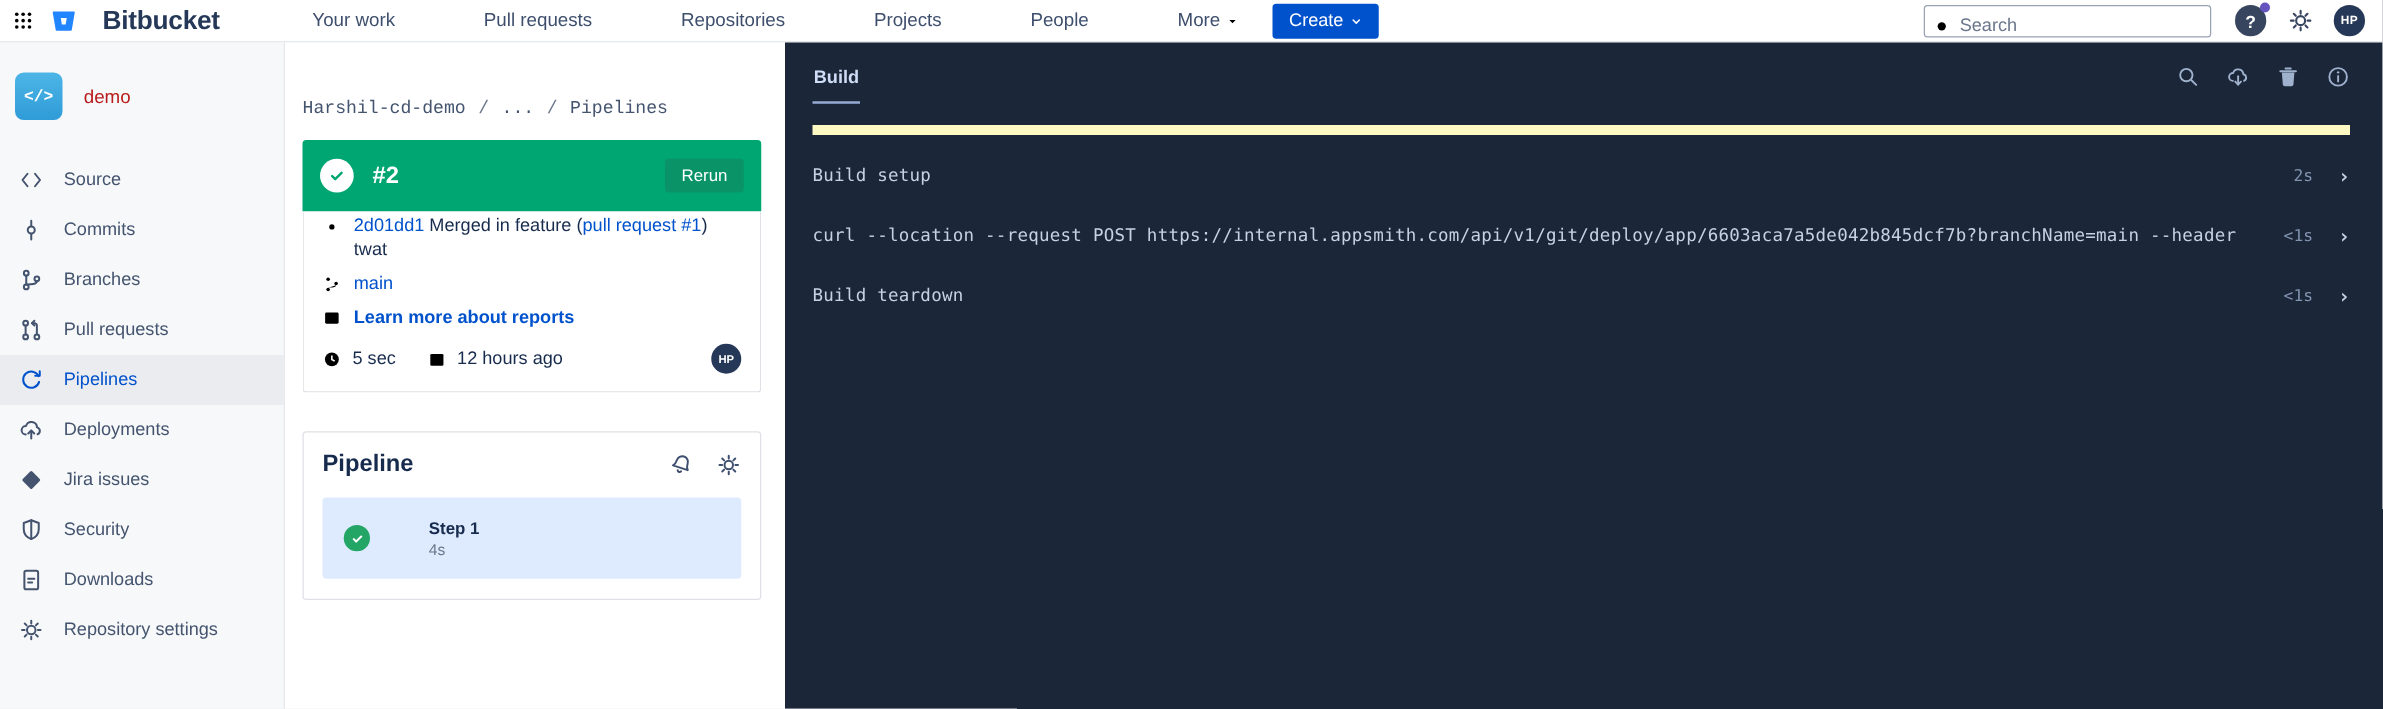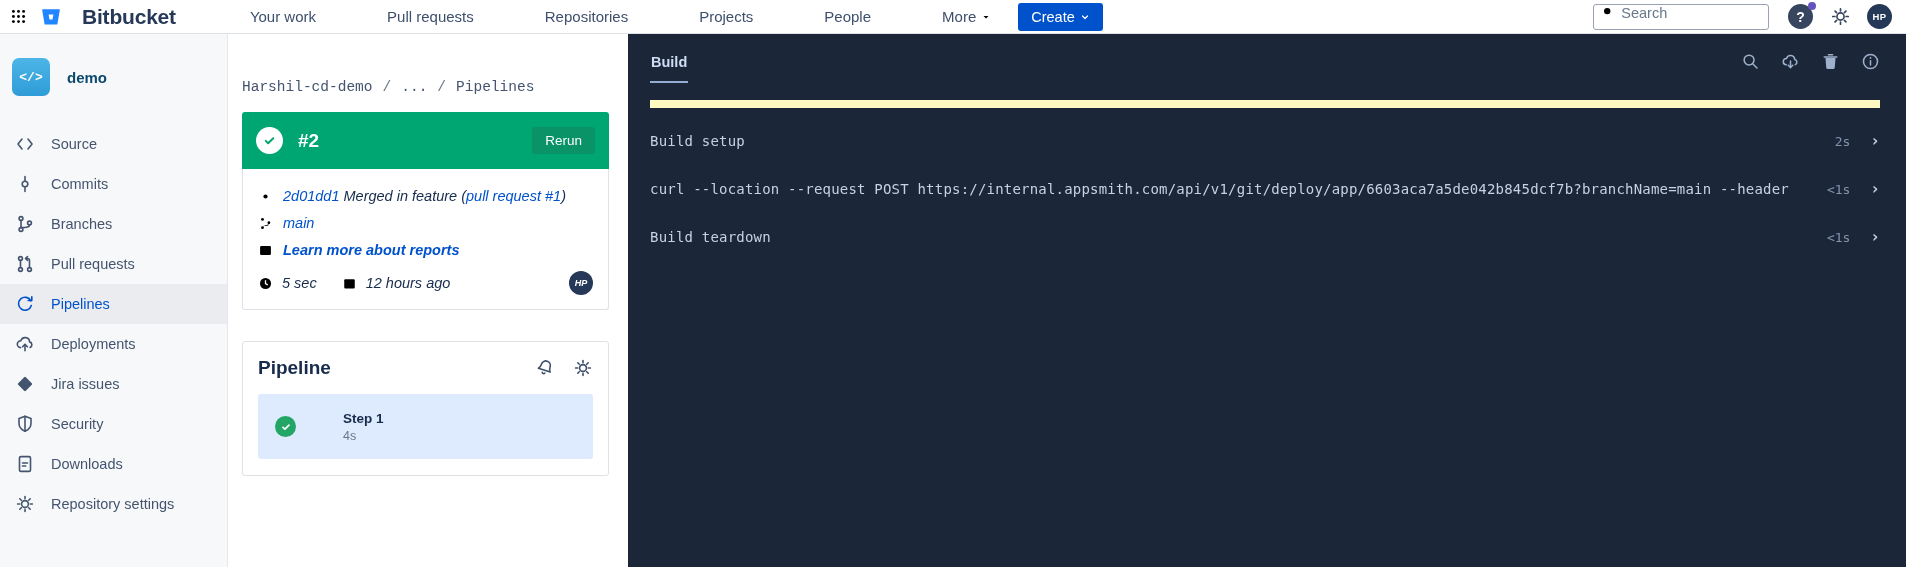--- a/index.html
+++ b/index.html
@@ -18,22 +18,22 @@
   .gridbtn { color:#44546F; margin-right:13px; cursor:pointer; display:flex; }
   .logo { display:flex; align-items:center; margin-right:30px; cursor:pointer; }
   .logo-word { font-size:21px; font-weight:700; color:#253858; margin-left:20px; letter-spacing:-0.2px; }
   .navitem { font-size:15px; color:#3E4F6D; font-weight:500; margin-right:27px; cursor:pointer;
     display:flex; align-items:center; white-space:nowrap;margin-left:44px; }
   .navitem .chev { margin-left:5px; color:#8993A4; }
   .create { background:#0052CC; color:#fff; border:none; border-radius:3px; height:28px;
     padding:0 13px; font-size:14.5px; font-weight:500; display:flex; align-items:center;
     gap:5px; cursor:pointer; font-family:inherit; }
   .spacer { flex:1; }
-  .searchbox { width:176px; height:26px; border:1.6px solid #98A2B3; border-radius:3px;
-    display:flex; align-items:flex-start; padding:0 8px; gap:7px; color:#58657B; background:#fff; }
+  .searchbox { width:230px; height:26px; border:1.6px solid #98A2B3; border-radius:3px;
+    display:flex; align-items:flex-end; padding:0 8px; gap:7px; color:#58657B; background:#fff; }
   .searchbox input { border:none; outline:none; width:100%; font-size:14.5px;
     font-family:inherit; color:#172B4D; background:transparent; }
   .searchbox input::placeholder { color:#6B778C; }
   .helpbtn { width:25px; height:25px; border-radius:50%; background:#37455E; color:#fff;
     font-size:14px; font-weight:700; display:flex; align-items:center; justify-content:center;
     margin-left:19px; position:relative; cursor:pointer; }
   .help-dot { position:absolute; top:-2px; right:-3px; width:8px; height:8px;
     border-radius:50%; background:#6554C0; }
   .gearbtn { margin-left:17px; color:#37455E; cursor:pointer; }
   .avatar { width:25px; height:25px; border-radius:50%; background:#253858; color:#fff;
@@ -44,42 +44,42 @@
   .main { display:flex; height:533px; }
 
   
   .sidebar { width:228px; background:#F7F8F9; border-right:1px solid #E4E7EC;
     padding-top:24px; flex:none; }
   .repo { display:flex; align-items:center; padding:0 12px; margin-bottom:28px; cursor:pointer; }
   .repo-avatar { width:38px; height:38px; border-radius:7px;
     background:linear-gradient(180deg,#4DB5E6,#2F9CD8); color:#fff; font-size:13px;
     font-weight:700; display:flex; align-items:center; justify-content:center;
     font-family:"Liberation Mono", monospace; flex:none; }
-  .repo-name { margin-left:17px; font-size:15px; font-weight:700; color:#0c4a6e; }
+  .repo-name { margin-left:17px; font-size:15px; font-weight:400; color:#b91c1c; }
   .snav-item { height:40px; display:flex; align-items:center; padding:0 15px;
     color:#44546F; font-size:14.5px; cursor:pointer; }
   .snav-item .label { margin-left:16px; }
   .snav-item.selected { background:#EBECF0; color:#0052CC; font-weight:500; }
 
   
   .middle { width:400px; background:#fff; padding:0 19px 0 14px; flex:none; }
   .breadcrumb { margin-top:45px; font-size:14.5px; color:#44546F; display:flex; gap:10px;
     align-items:center;font-family:Liberation Mono, monospace; }
   .bc-sep { color:#6B778C; }
 
   .banner { margin-top:17px; height:57px; background:#00A672; border-radius:3px 3px 0 0;
     display:flex; align-items:center; padding:0 14px; }
   .banner-check { width:27px; height:27px; border-radius:50%; background:#fff;
     display:flex; align-items:center; justify-content:center; flex:none; }
   .banner-num { color:#fff; font-size:19px; font-weight:700; margin-left:15px; }
   .rerun { margin-left:auto; background:#0A9366; color:#fff; border:none; border-radius:3px;
     font-size:13.5px; font-weight:500; padding:6px 13px; cursor:pointer; font-family:inherit; }
 
   .infocard { border:1px solid #DFE1E6; border-top:none; border-radius:0 0 3px 3px;
-    padding:18px 15px 14px;font-style:italic; }
+    padding:3px 15px 14px; }
   .irow { display:flex; align-items:flex-start; margin-top:8px; font-size:14.5px;
     color:#172B4D; line-height:19px; }
   .irow:first-child { margin-top:0; }
   .ric { width:16px; flex:none; color:#44546F; margin-right:9px; padding-top:2px; }
   .ric svg { width:15px; height:15px; }
   .bluelink { color:#0052CC; }
   .reports-link { color:#0052CC; font-weight:700; }
   .meta { display:flex; align-items:center; margin-top:11px; }
   .meta-grp { display:flex; align-items:center; margin-right:25px; font-size:14.5px; color:#172B4D; }
   .meta-grp .ric { padding-top:0; margin-right:8px; }
@@ -298,20 +298,21 @@
           <svg viewBox="0 0 20 20">
               <circle cx="10" cy="10" r="2.8"></circle>
               <path d="M10 2.5v4.2M10 13.3v4.2"></path>
             </svg>
         </span>
         <div>
           <div>
             <a class="bluelink">2d01dd1</a>
             <span>Merged in feature (</span><a class="bluelink">pull request #1</a><span>)</span>
           </div>
+          <div>twat</div>
         </div>
       </div>
       <div class="irow">
         <span class="ric">
           <svg viewBox="0 0 20 20">
               <circle cx="6" cy="4.5" r="1.9"></circle>
               <circle cx="6" cy="15.5" r="1.9"></circle>
               <circle cx="14.5" cy="9" r="1.9"></circle>
               <path d="M6 6.5v7"></path>
               <path d="M14.5 11c0 2.6-5 2.5-8.5 2.5"></path>

